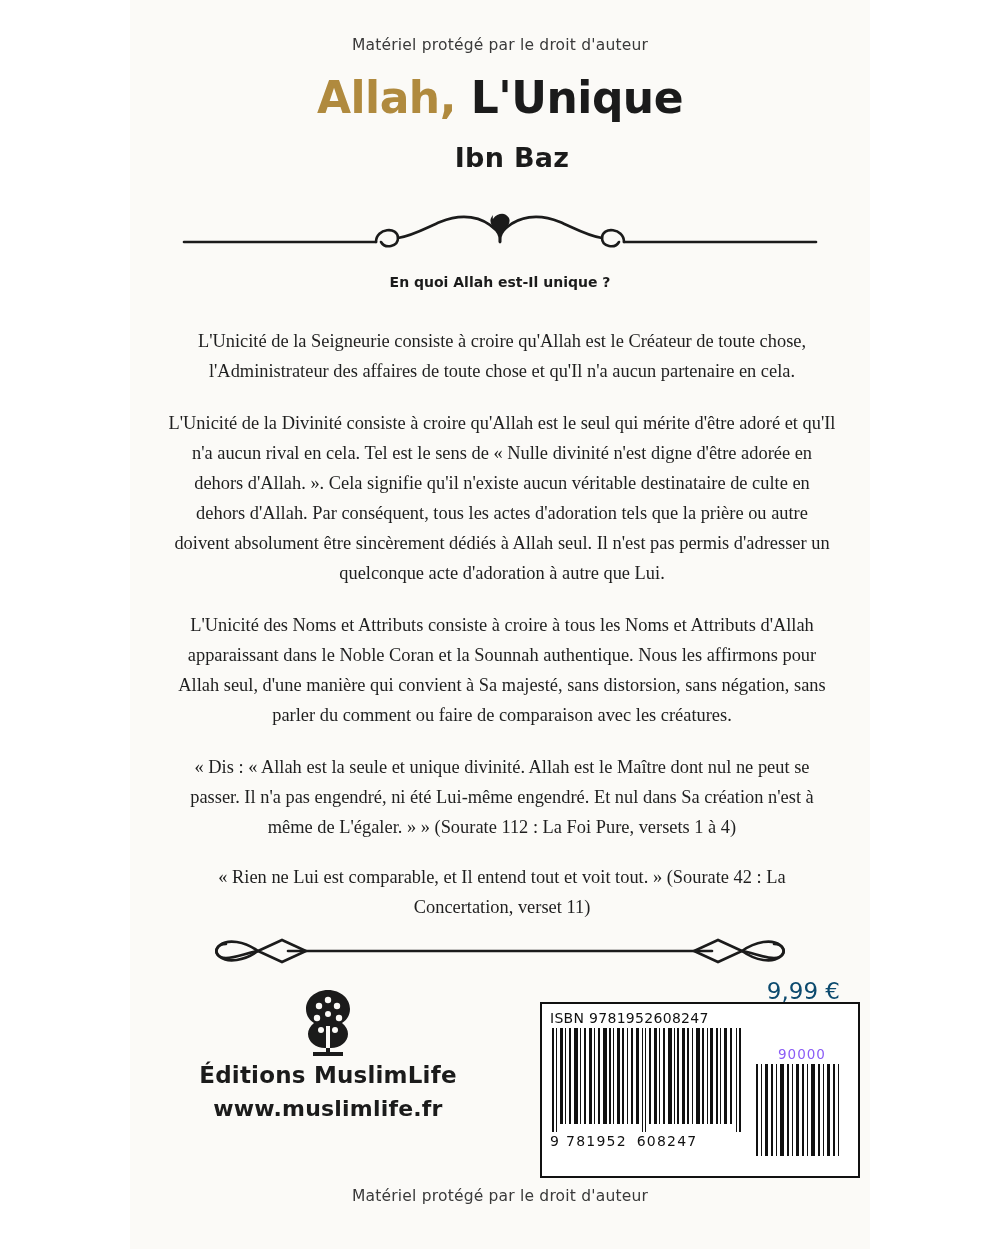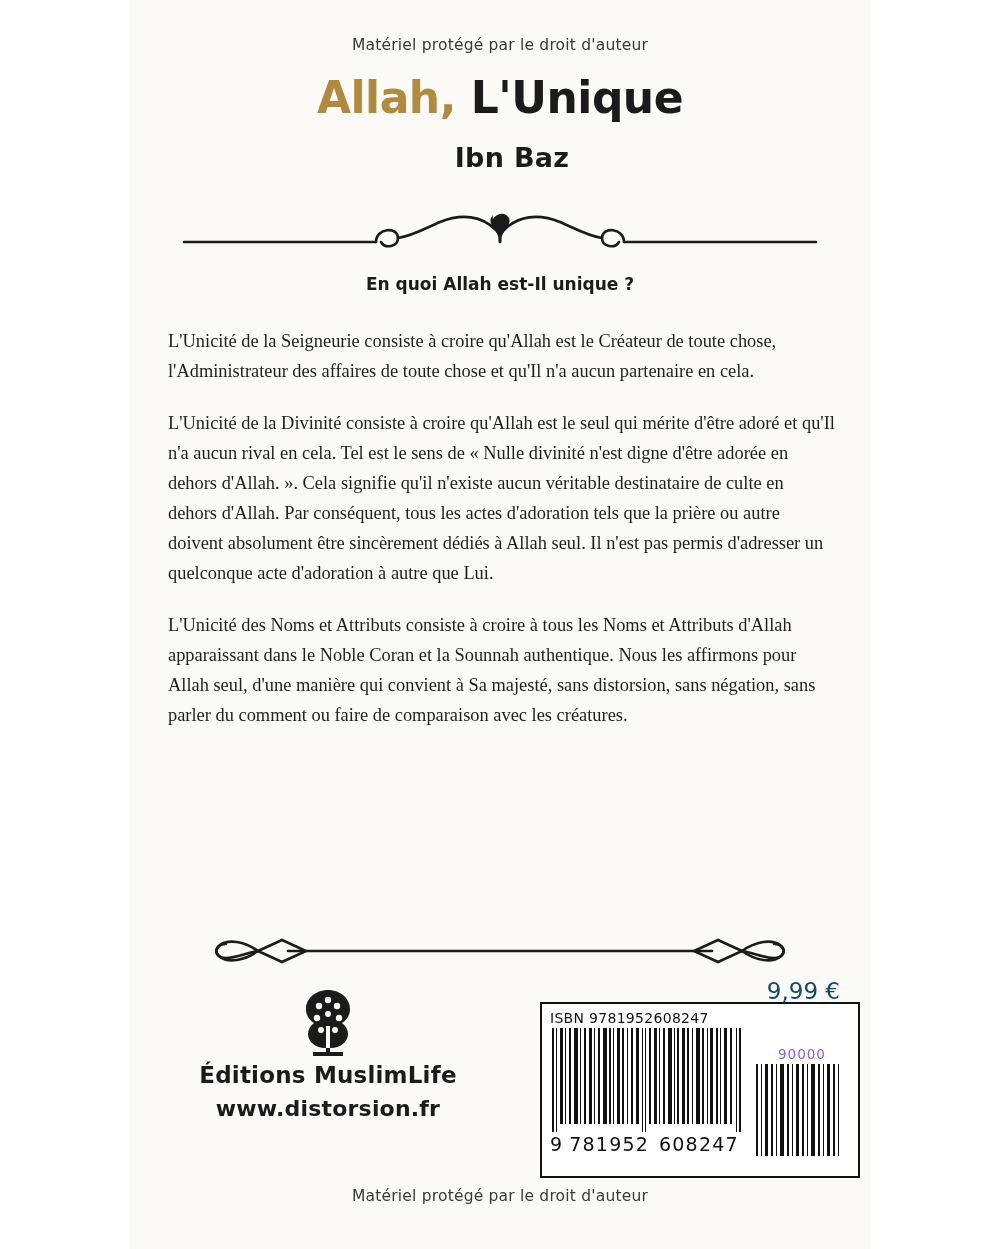--- a/index.html
+++ b/index.html
@@ -89,28 +89,29 @@
     height: 62px;
   }
   .question {
     position: absolute;
     left: 0;
     right: 0;
     top: 274px;
     text-align: center;
     font-family: "DejaVu Sans", sans-serif;
     font-weight: bold;
-    font-size: 17px;
+    font-size: 14px;
     color: #1b1b1b;
   }
   .body-text {
     position: absolute;
     left: 168px;
     width: 668px;
     top: 326px;
+    text-align: center;
     font-family: "Liberation Serif", serif;
     font-size: 18.4px;
     line-height: 30px;
     color: #1f1f1f;
   }
   .body-text p {
     margin: 0 0 22px 0;
   }
   .body-text p.quote {
     margin-bottom: 20px;
@@ -194,21 +195,21 @@
     color: #8b5cf6;
     text-align: center;
     letter-spacing: 1px;
     margin-bottom: 2px;
   }
   .bars {
     display: block;
   }
   .ean-digits {
     font-family: "DejaVu Sans", sans-serif;
-    font-size: 19px;
+    font-size: 14px;
     color: #111;
     letter-spacing: 1.2px;
     margin-top: 1px;
     white-space: nowrap;
   }
   .ean-digits .lead {
     margin-right: 6px;
   }
   .ean-digits .grp {
     margin-right: 10px;
@@ -242,20 +243,22 @@
       </g>
     </svg>
   </div>
 
   <div class="question">En quoi Allah est-Il unique ?</div>
 
   <div class="body-text">
     <p>L'Unicité de la Seigneurie consiste à croire qu'Allah est le Créateur de toute chose, l'Administrateur des affaires de toute chose et qu'Il n'a aucun partenaire en cela.</p>
     <p>L'Unicité de la Divinité consiste à croire qu'Allah est le seul qui mérite d'être adoré et qu'Il n'a aucun rival en cela. Tel est le sens de « Nulle divinité n'est digne d'être adorée en dehors d'Allah. ». Cela signifie qu'il n'existe aucun véritable destinataire de culte en dehors d'Allah. Par conséquent, tous les actes d'adoration tels que la prière ou autre doivent absolument être sincèrement dédiés à Allah seul. Il n'est pas permis d'adresser un quelconque acte d'adoration à autre que Lui.</p>
     <p>L'Unicité des Noms et Attributs consiste à croire à tous les Noms et Attributs d'Allah apparaissant dans le Noble Coran et la Sounnah authentique. Nous les affirmons pour Allah seul, d'une manière qui convient à Sa majesté, sans distorsion, sans négation, sans parler du comment ou faire de comparaison avec les créatures.</p>
+    <p class="quote">« Dis : « Allah est la seule et unique divinité. Allah est le Maître dont nul ne peut se passer. Il n'a pas engendré, ni été Lui-même engendré. Et nul dans Sa création n'est à même de L'égaler. » » (Sourate 112 : La Foi Pure, versets 1 à 4)</p>
+    <p class="quote">« Rien ne Lui est comparable, et Il entend tout et voit tout. » (Sourate 42 : La Concertation, verset 11)</p>
   </div>
 
   <div class="divider-bottom">
     <svg viewBox="0 0 580 42" width="580" height="42" xmlns="http://www.w3.org/2000/svg">
       <g fill="none" stroke="#1b1b1b" stroke-width="2.6" stroke-linecap="round">
         <line x1="78" y1="21" x2="502" y2="21"></line>
         <path d="M48 21 l24 -11 l24 11 l-24 11 z"></path>
         <path d="M532 21 l-24 -11 l-24 11 l24 11 z"></path>
         <path d="M48 21 c-14 -10 -30 -12 -38 -6 c-7 5 -3 13 6 13 c10 0 20 -5 32 -7"></path>
         <path d="M48 21 c-14 10 -30 12 -38 6 c-7 -5 -3 -13 6 -13"></path>
@@ -278,21 +281,21 @@
           <circle cx="35" cy="14" r="3.2"></circle>
           <circle cx="24" cy="32" r="3.2"></circle>
           <circle cx="46" cy="32" r="3.2"></circle>
           <circle cx="35" cy="28" r="3"></circle>
           <circle cx="28" cy="44" r="3"></circle>
           <circle cx="42" cy="44" r="3"></circle>
         </g>
       </svg>
     </div>
     <div class="pub-name">Éditions MuslimLife</div>
-    <div class="pub-site">www.distorsion.fr</div>
+    <div class="pub-site">www.muslimlife.fr</div>
   </div>
 
   <div class="price">9,99 €</div>
 
   <div class="barcode-box">
     <div class="isbn-text">ISBN 9781952608247</div>
     <div class="barcode-row">
       <div class="barcode-main">
         <svg class="bars" viewBox="0 0 196 104" width="196" height="104" xmlns="http://www.w3.org/2000/svg">
           <g fill="#111">

